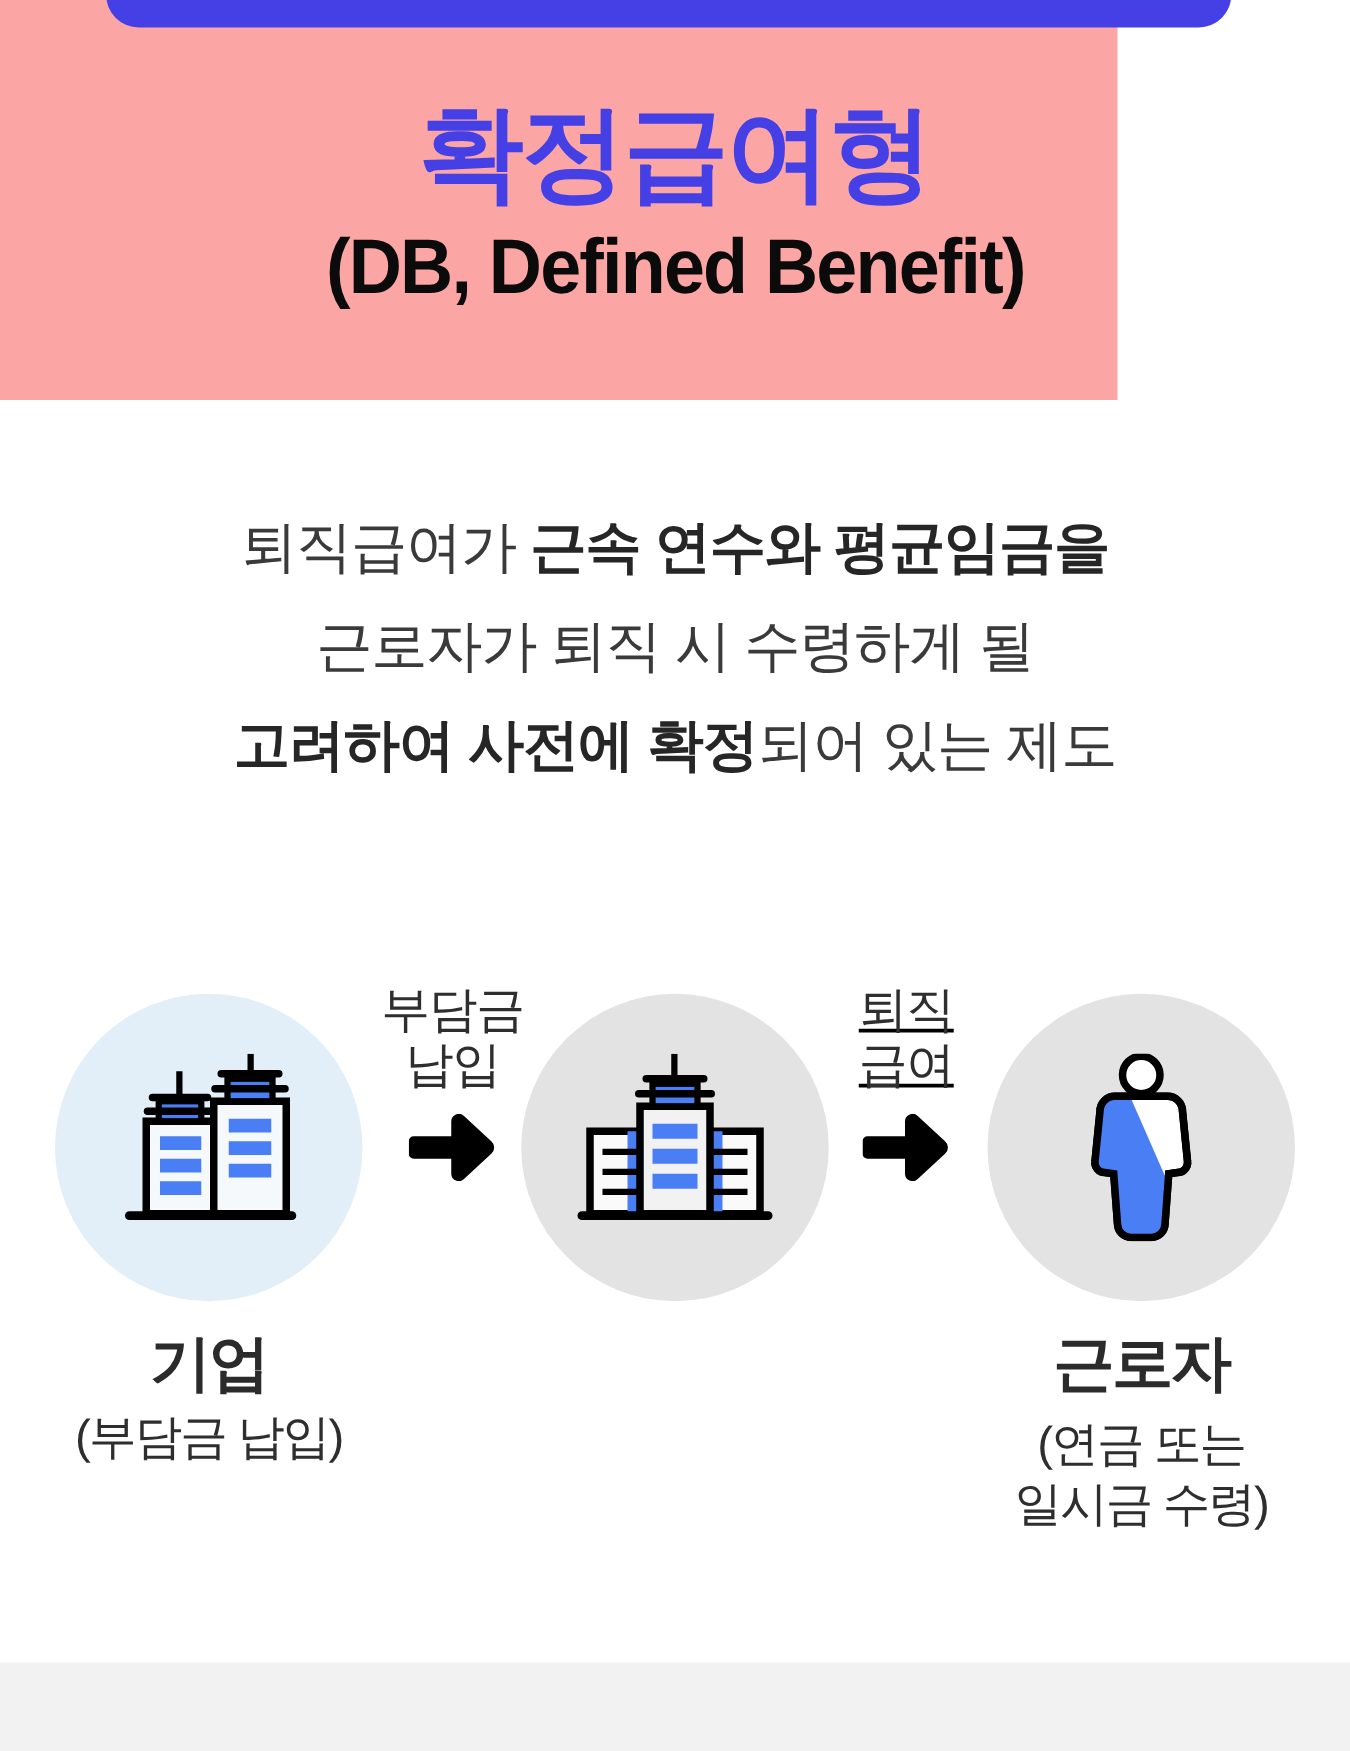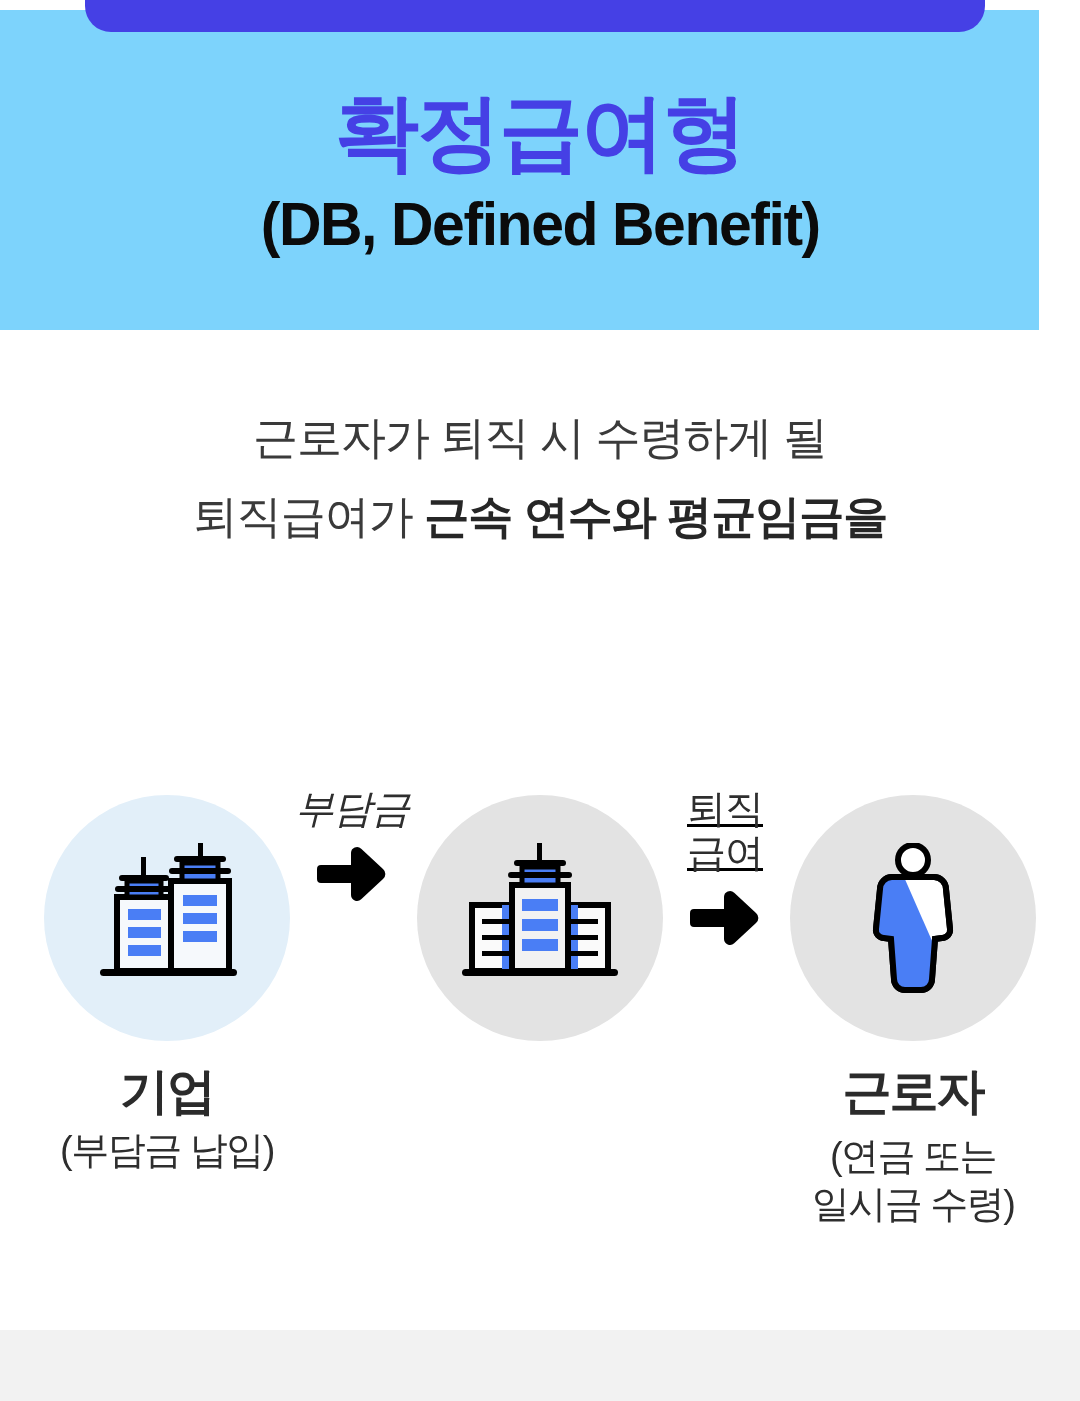--- a/index.html
+++ b/index.html
@@ -13,24 +13,23 @@
     font-family: "Liberation Sans", "DejaVu Sans", sans-serif;
     overflow: hidden;
     position: relative;
     -webkit-font-smoothing: antialiased;
   }
 
   
   .header-band {
     position: absolute;
     left: 0; top: 0;
-    width: 1039px;
+    width: 894px;
     height: 320px;
-    background: #7dd3fc;
-    margin-top: 10px;
+    background: #fca5a5;
   }
   .top-accent-bar {
     position: absolute;
     left: 85px;
     top: -30px;
     width: 900px;
     height: 52px;
     background: #4540e5;
     border-radius: 0 0 26px 26px;
   }
@@ -118,21 +117,21 @@
   .node-worker    { left: 790px; background: #e3e3e3; }
 
   .node svg { display: block; }
 
   .connector {
     position: absolute;
     top: -8px;
     width: 150px;
     text-align: center;
   }
-  .connector-1 { left: 277px; font-style: italic; }
+  .connector-1 { left: 287px; }
   .connector-2 { left: 650px; text-decoration: underline; }
   .connector-label {
     font-size: 39px;
     line-height: 44px;
     font-weight: 500;
     color: #2e2e2e;
     letter-spacing: -1px;
     white-space: nowrap;
   }
   .arrow-wrap {
@@ -197,22 +196,23 @@
 
   <div class="title-block">
     <div class="title-line1">확정급여형</div>
     <div class="title-line2">
       <span class="title-eng">(DB, Defined Benefit)</span>
     </div>
   </div>
 </div>
 
 <div class="description">
+  <div class="desc-line"><span>퇴직급여가 </span><b>근속 연수와 평균임금을</b></div>
   <div class="desc-line">근로자가 퇴직 시 수령하게 될</div>
-  <div class="desc-line"><span>퇴직급여가 </span><b>근속 연수와 평균임금을</b></div>
+  <div class="desc-line"><b>고려하여 사전에 확정</b><span>되어 있는 제도</span></div>
 </div>
 
 <div class="flow">
 
   <div class="node node-company">
     <span>
       <svg width="160" height="150" viewBox="0 0 160 150" aria-hidden="true">
 
         <rect x="30" y="54" width="54" height="74" fill="#f6f9fc" stroke="#000" stroke-width="6"></rect>
         <rect x="40" y="38" width="34" height="16" fill="#4a7ef5" stroke="#000" stroke-width="5"></rect>
@@ -232,20 +232,21 @@
         <rect x="96" y="70" width="34" height="11" fill="#4a7ef5"></rect>
         <rect x="96" y="88" width="34" height="11" fill="#4a7ef5"></rect>
 
         <rect x="13" y="126" width="137" height="7" rx="3.5" fill="#000"></rect>
       </svg>
     </span>
   </div>
 
   <div class="connector connector-1">
     <div class="connector-label">부담금</div>
+    <div class="connector-label">납입</div>
     <div class="arrow-wrap">
       <svg width="70" height="54" viewBox="0 0 70 54" aria-hidden="true">
         <path d="M4 18 h30 V6 a6 6 0 0 1 10.2 -4.2 L66 22 a6.5 6.5 0 0 1 0 10 L44.2 52.2 A6 6 0 0 1 34 48 V36 H4 a4 4 0 0 1 -4 -4 V22 a4 4 0 0 1 4 -4 z" fill="#000"></path>
       </svg>
     </div>
   </div>
 
   <div class="node node-provider">
     <span>
       <svg width="160" height="150" viewBox="0 0 160 150" aria-hidden="true">

